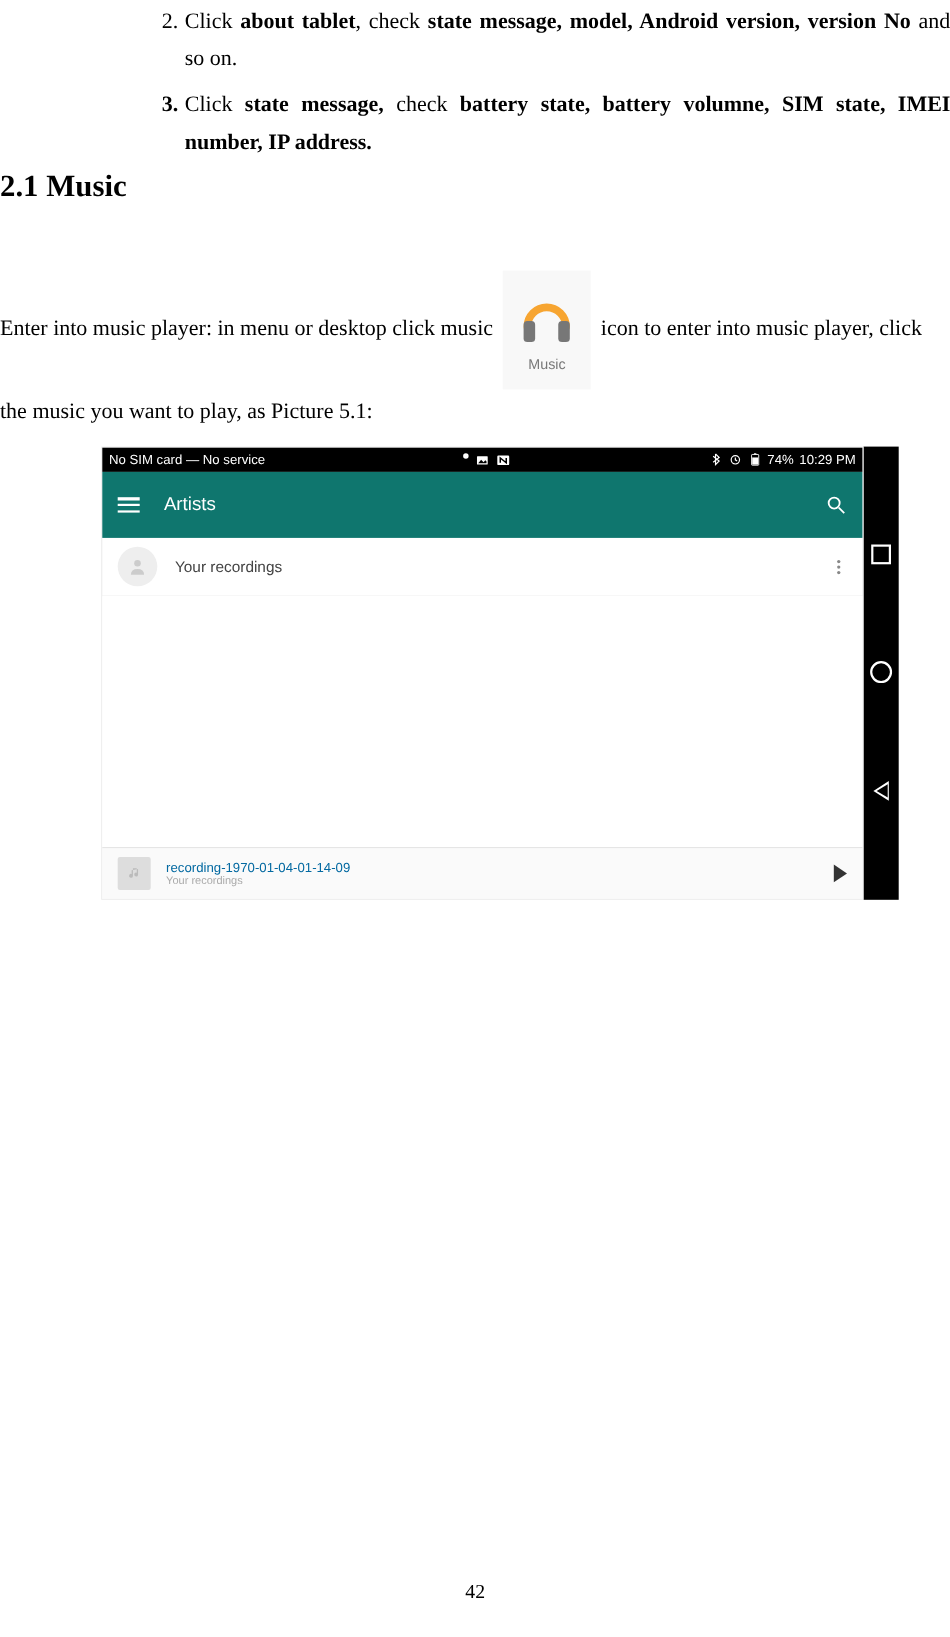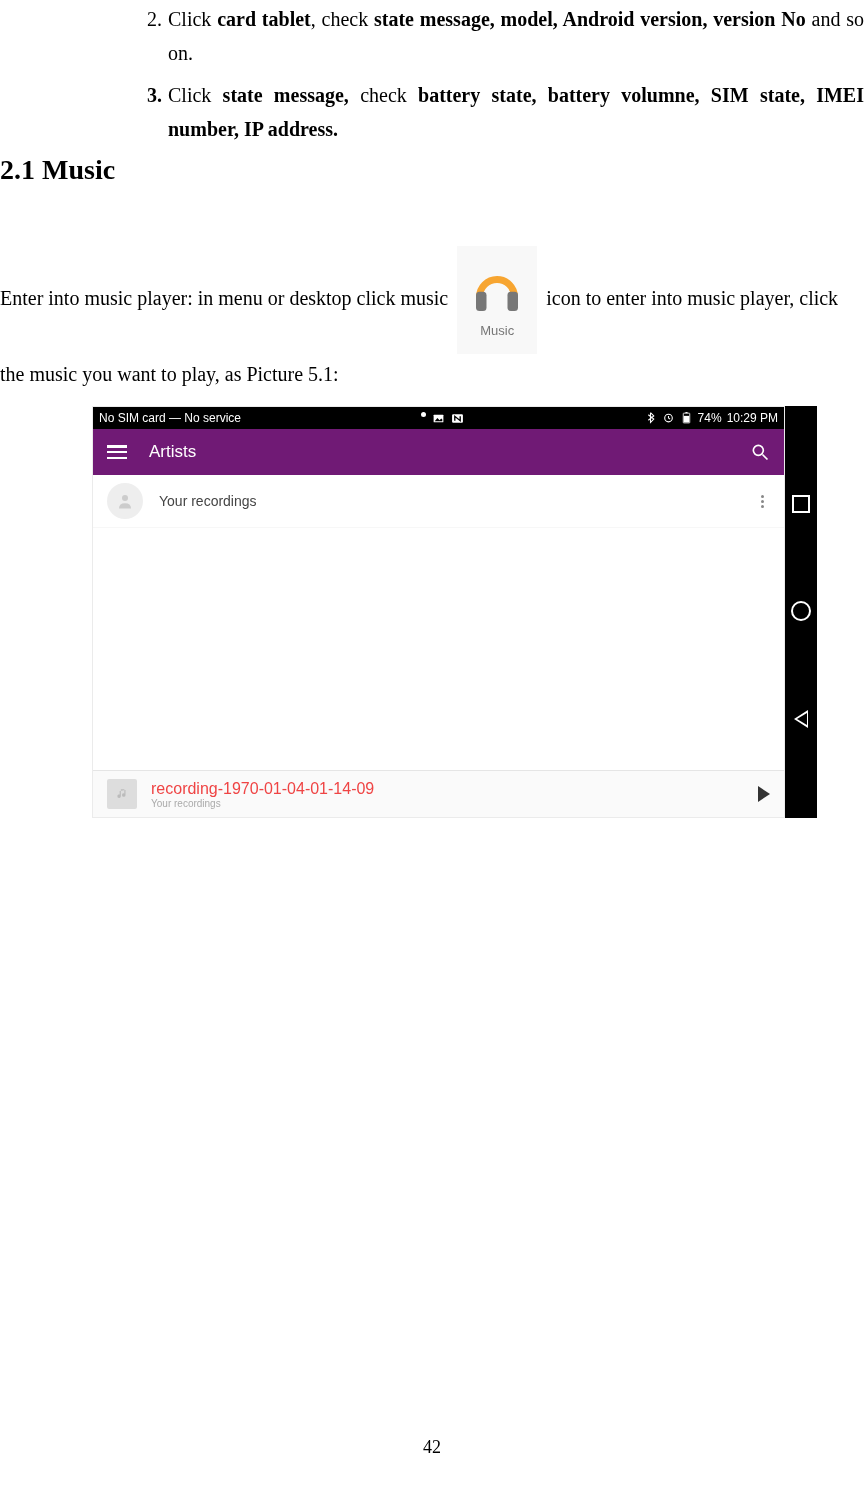--- a/index.html
+++ b/index.html
@@ -115,22 +115,22 @@
     .status-left { flex: 0 0 auto; display: flex; align-items: center; gap: 6px;}
     .status-mid { flex: 1; display:flex; justify-content:center; gap:6px; }
     .status-right { flex: 0 0 auto; display: flex; gap: 5px;}
     .status-dot {
       width: 5px; height: 5px; background: #fff; border-radius: 50%;
     }
     .status-small-icon {
       width: 13px; height: 13px; display:inline-block;
     }
     .appbar {
-      height: 46px;
-      background: #701a75;
+      height: 60px;
+      background: #0f766e;
       display: flex;
       align-items: center;
       padding: 0 14px;
       color: #fff;
       font-family: sans-serif;
     }
     .hamburger {
       width: 20px; height: 14px;
       display: flex; flex-direction: column; justify-content: space-between;
       margin-right: 22px;
@@ -178,21 +178,21 @@
       padding: 0 14px;
       background: #fafafa;
       font-family: sans-serif;
     }
     .np-thumb {
       width: 30px; height: 30px; background: #ddd; border-radius: 2px;
       margin-right: 14px;
       display:flex; align-items:center; justify-content:center;
     }
     .np-text { flex:1; }
-    .np-title { font-size: 16px; color: #ef4444; }
+    .np-title { font-size: 12px; color: #0369a1; }
     .np-sub { font-size: 10px; color: #aaa; }
     .np-play {
       width: 0; height: 0;
       border-left: 12px solid #333;
       border-top: 8px solid transparent;
       border-bottom: 8px solid transparent;
     }
 
     .navbar {
       width: 32px;
@@ -233,21 +233,21 @@
   </style>
 </head>
 <body>
 
 <div class="page">
 
   <div class="list-area">
     <div class="list-item">
       <div class="list-num">2.</div>
       <div class="list-body">
-        <span>Click </span><span class="bold">card tablet</span><span>, check </span><span class="bold">state message, model, Android version, version No</span><span> and so on.</span>
+        <span>Click </span><span class="bold">about tablet</span><span>, check </span><span class="bold">state message, model, Android version, version No</span><span> and so on.</span>
       </div>
     </div>
     <div class="list-item">
       <div class="list-num bold">3.</div>
       <div class="list-body" style="text-align:justify">
         <span>Click </span><span class="bold">state message,</span><span> check </span><span class="bold">battery state, battery volumne, SIM state, IMEI number, IP address.</span>
       </div>
     </div>
   </div>
 

